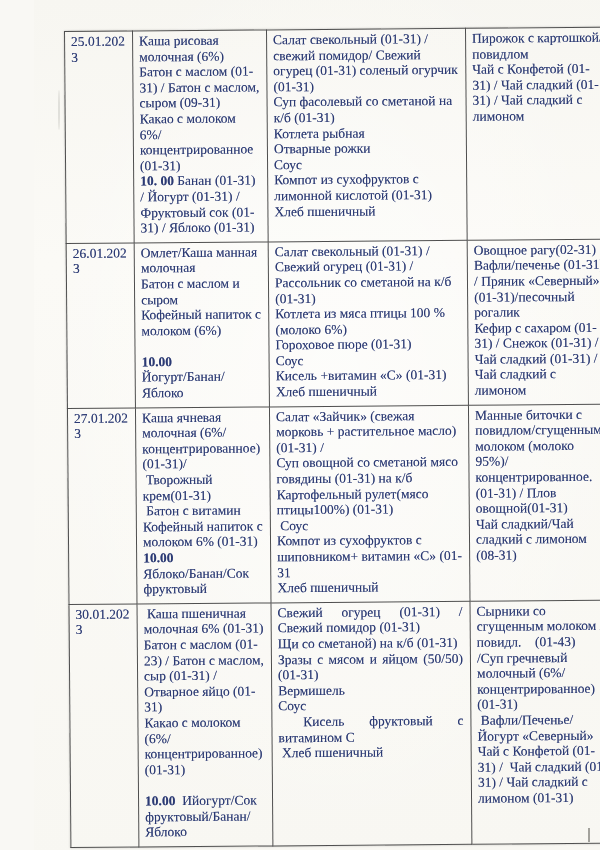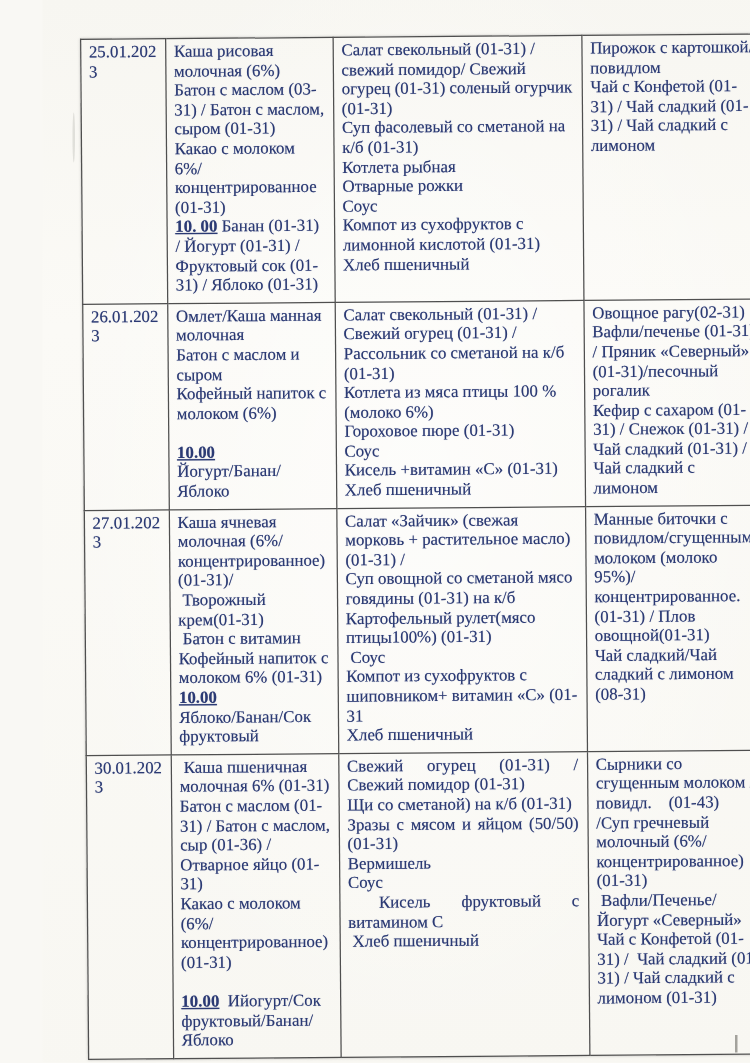--- a/index.html
+++ b/index.html
@@ -49,21 +49,21 @@
     overflow-wrap: break-word;
     word-break: break-all;
   }
   .cell p {
     margin: 0;
     white-space: pre-wrap;
     overflow-wrap: break-word;
     word-wrap: break-word;
   }
   .cell.justify p { text-align: justify; }
-  .cell b { font-weight: 700; text-decoration: underline; }
+  .cell b { font-weight: 700; }
   tr.row-0 { height: 203px; }
   tr.row-1 { height: 162px; }
   tr.row-2 { height: 196px; }
   tr.row-3 { height: 226px; }
   .artifact {
     position: absolute;
     left: 554px;
     top: 828px;
     width: 1.5px;
     height: 14px;
@@ -90,21 +90,21 @@
         <col style="width:68px">
         <col style="width:134px">
         <col style="width:199px">
         <col style="width:146px">
       </colgroup>
       <tbody>
           <tr class="row-0">
             <td class="date-cell">25.01.2023</td>
             <td class="cell">
               <p>Каша рисовая молочная (6%)</p>
-              <p>Батон с маслом (03-31) / Батон с маслом, сыром (01-31)</p>
+              <p>Батон с маслом (01-31) / Батон с маслом, сыром (09-31)</p>
               <p>Какао с молоком 6%/концентрированное (01-31)</p>
               <p><b>10. 00</b> Банан (01-31) / Йогурт (01-31) / Фруктовый сок (01-31) / Яблоко (01-31)</p>
             </td>
             <td class="cell">
               <p>Салат свекольный (01-31) /свежий помидор/ Свежий огурец (01-31) соленый огурчик (01-31)</p>
               <p>Суп фасолевый со сметаной на к/б (01-31)</p>
               <p>Котлета рыбная</p>
               <p>Отварные рожки</p>
               <p>Соус</p>
               <p>Компот из сухофруктов с лимонной кислотой (01-31)</p>
@@ -160,21 +160,21 @@
             </td>
             <td class="cell">
               <p>Манные биточки с повидлом/сгущенным молоком (молоко 95%)/ концентрированное. (01-31) / Плов овощной(01-31)</p>
               <p>Чай сладкий/Чай сладкий с лимоном (08-31)</p>
             </td>
           </tr>
           <tr class="row-3">
             <td class="date-cell">30.01.2023</td>
             <td class="cell">
               <p> Каша пшеничная молочная 6% (01-31)</p>
-              <p>Батон с маслом (01-31) / Батон с маслом, сыр (01-36) /</p>
+              <p>Батон с маслом (01-23) / Батон с маслом, сыр (01-31) /</p>
               <p>Отварное яйцо (01-31)</p>
               <p>Какао с молоком (6%/концентрированное) (01-31)</p>
               <p>&nbsp;</p>
               <p><b>10.00</b>  Ийогурт/Сок фруктовый/Банан/Яблоко</p>
             </td>
             <td class="cell justify">
               <p>Свежий огурец (01-31) / Свежий помидор (01-31)</p>
               <p>Щи со сметаной) на к/б (01-31)</p>
               <p>Зразы с мясом и яйцом (50/50) (01-31)</p>
               <p>Вермишель</p>

